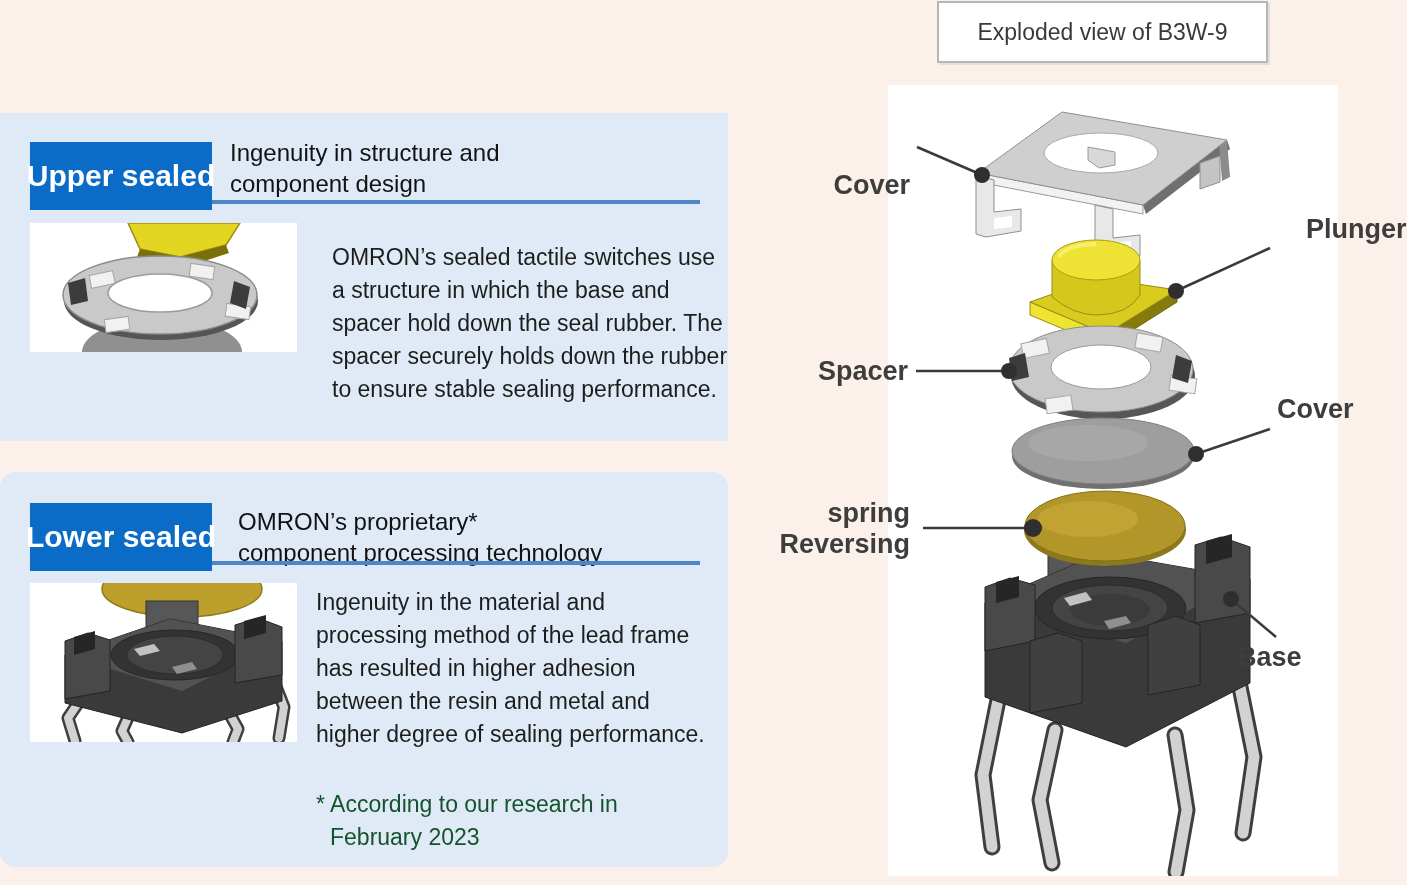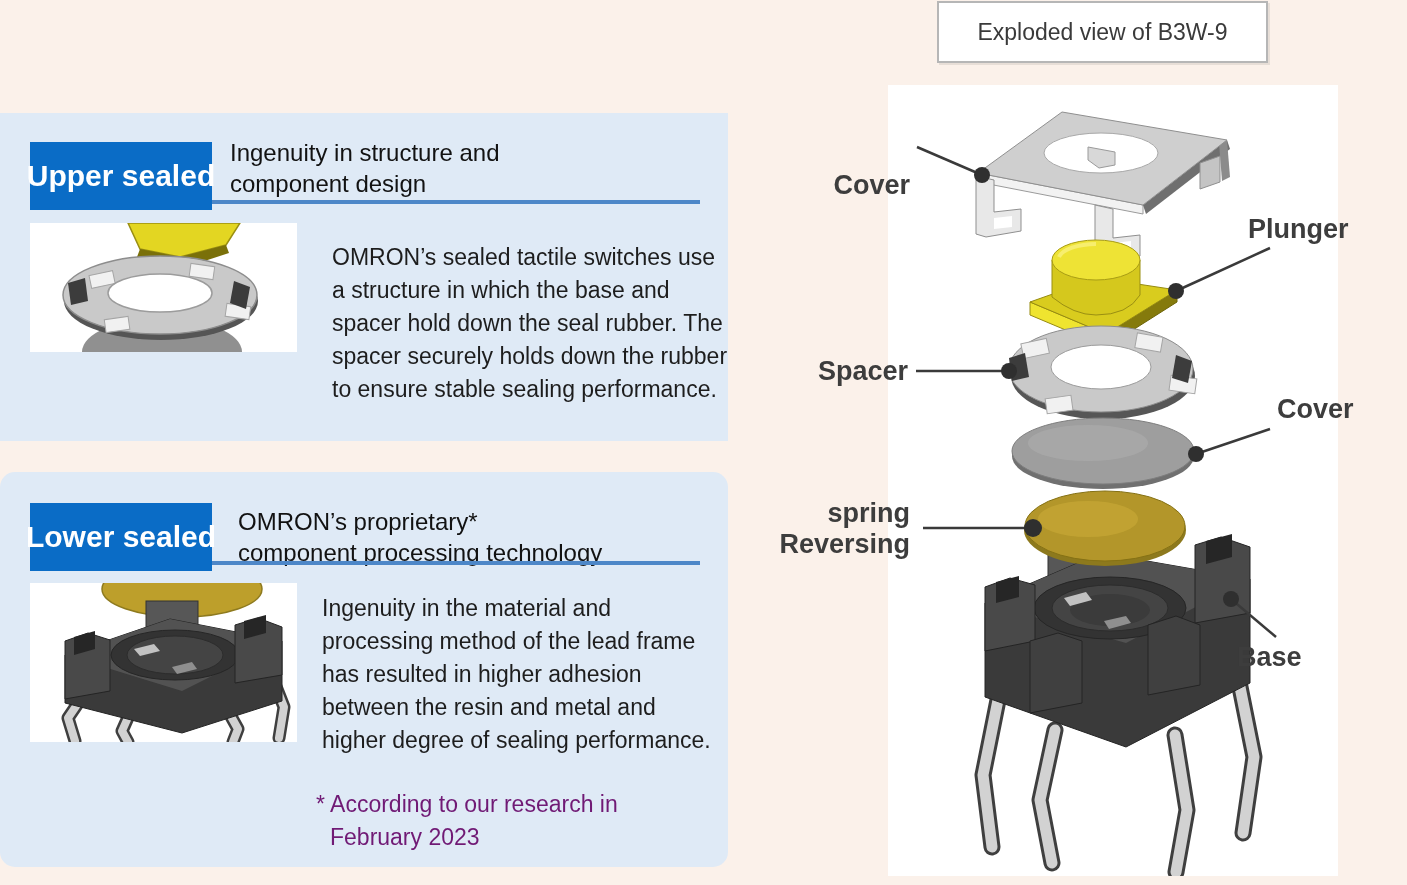--- a/index.html
+++ b/index.html
@@ -49,21 +49,21 @@
 
   .body-text{
     position:absolute;left:316px;width:396px;
     font-size:23px;line-height:33px;color:#1d1d1d;
   }
   .body-text.upper-bt{top:112px;}
   .body-text.lower-bt{top:114px;}
 
   .footnote{
     position:absolute;left:316px;top:316px;width:396px;
-    font-size:23px;line-height:33px;color:#701a75;
+    font-size:23px;line-height:33px;color:#14532d;
   }
   .footnote .fn2{padding-left:14px;}
 
   
   .ev-titlebox{
     position:absolute;left:937px;top:1px;width:331px;height:62px;
     background:#ffffff;border:2px solid #b6b6b6;box-sizing:border-box;
     box-shadow:2px 2px 0 rgba(0,0,0,0.08);
     display:flex;align-items:center;justify-content:center;
     font-size:23px;color:#3a3a3a;white-space:nowrap;z-index:4;
@@ -76,21 +76,21 @@
     position:absolute;left:0;top:0;width:1407px;height:885px;
     z-index:5;pointer-events:none;
   }
   .ev-label{
     position:absolute;z-index:6;
     font-weight:bold;font-size:27px;color:#3d3d3d;line-height:31px;
     white-space:nowrap;
   }
   .ev-label.right-align{text-align:right;white-space:normal;}
   .lbl-cover{left:730px;width:180px;top:126px;margin-top:44px;}
-  .lbl-plunger{left:1248px;top:214px;}
+  .lbl-plunger{left:1306px;top:214px;}
   .lbl-spacer{left:730px;width:178px;top:356px;}
   .lbl-rubber{left:1277px;top:394px;}
   .lbl-spring{left:720px;width:190px;top:498px;}
   .lbl-base{left:1237px;top:642px;}
 </style>
 </head>
 <body>
 
 <div class="stage">
 
@@ -161,21 +161,21 @@
           <polygon points="104,66 124,61 130,68 110,73" fill="#c2c2c2"></polygon>
           <polygon points="142,84 162,79 167,86 147,91" fill="#8f8f8f"></polygon>
           <polygon points="35,58 58,50 80,57 80,108 35,116" fill="#494949" stroke="#242424"></polygon>
           <polygon points="44,54 65,48 65,66 44,72" fill="#262626"></polygon>
           <polygon points="205,42 228,35 252,44 252,92 205,100" fill="#494949" stroke="#242424"></polygon>
           <polygon points="214,38 236,32 236,50 214,56" fill="#262626"></polygon>
         </g>
       </svg>
     </div>
 
-    <p class="body-text lower-bt" style="margin:6px;">Ingenuity in the material and processing method of the lead frame has resulted in higher adhesion between the resin and metal and higher degree of sealing performance.</p>
+    <p class="body-text lower-bt" style="margin:0;">Ingenuity in the material and processing method of the lead frame has resulted in higher adhesion between the resin and metal and higher degree of sealing performance.</p>
     <div class="footnote">
       <div class="fn1">* According to our research in</div>
       <div class="fn2">February 2023</div>
     </div>
   </section>
 
   <div class="ev-titlebox">
     <span>Exploded view of B3W-9</span>
   </div>
 

